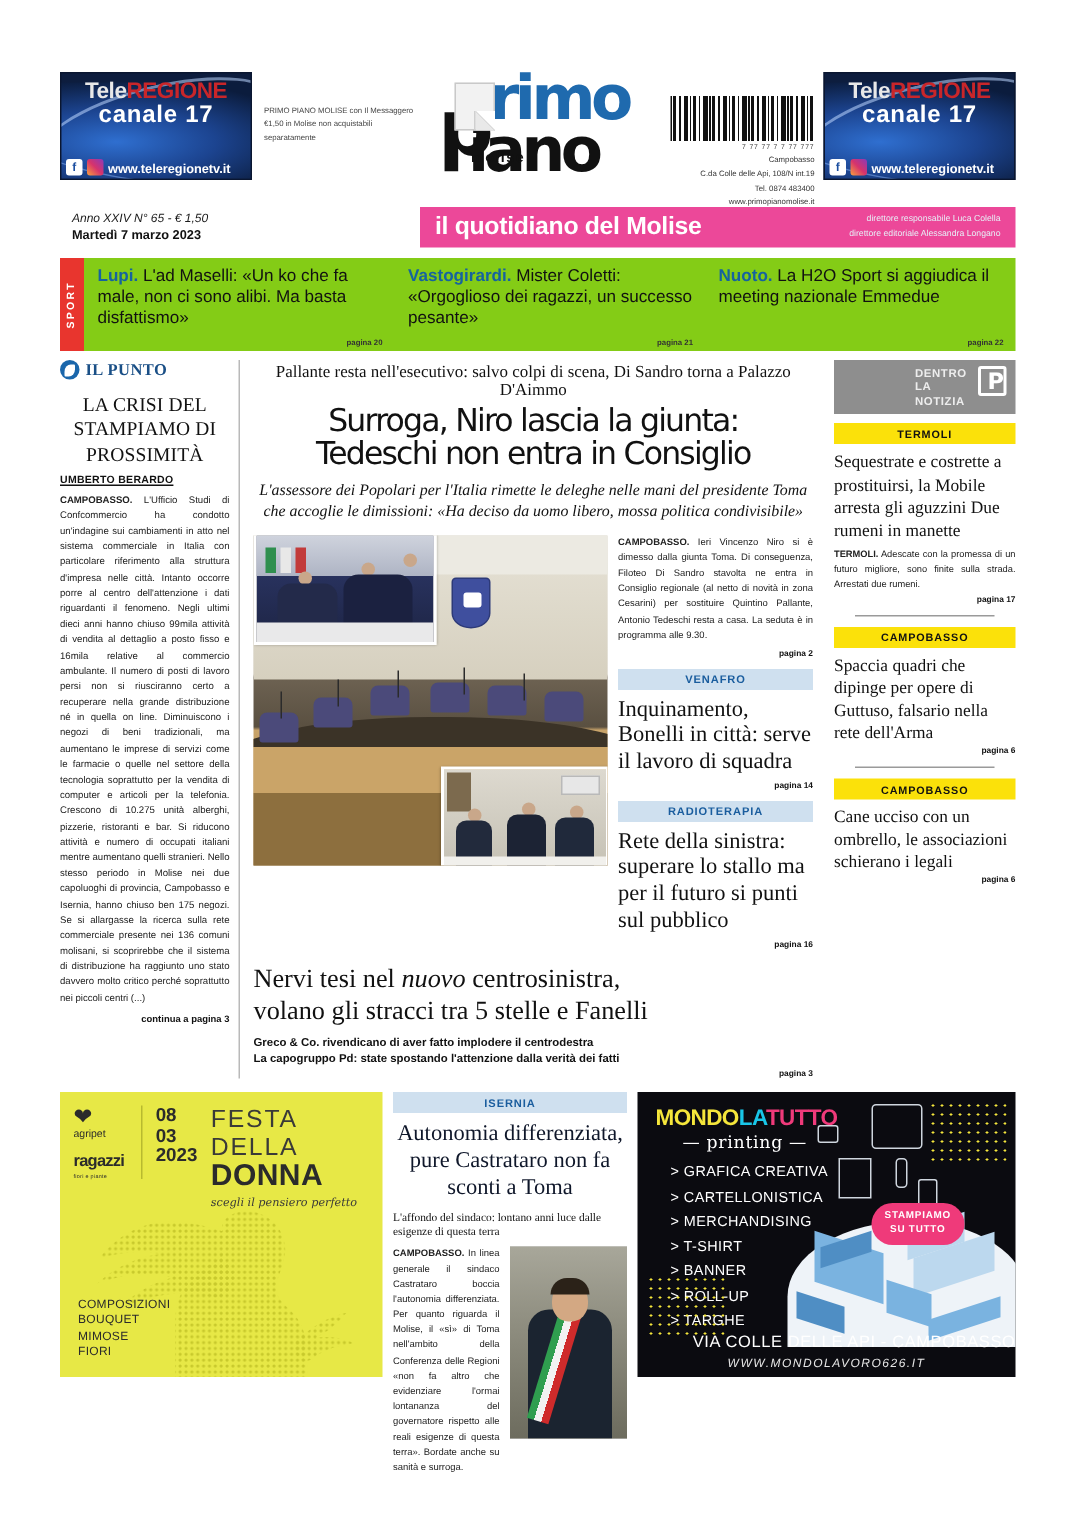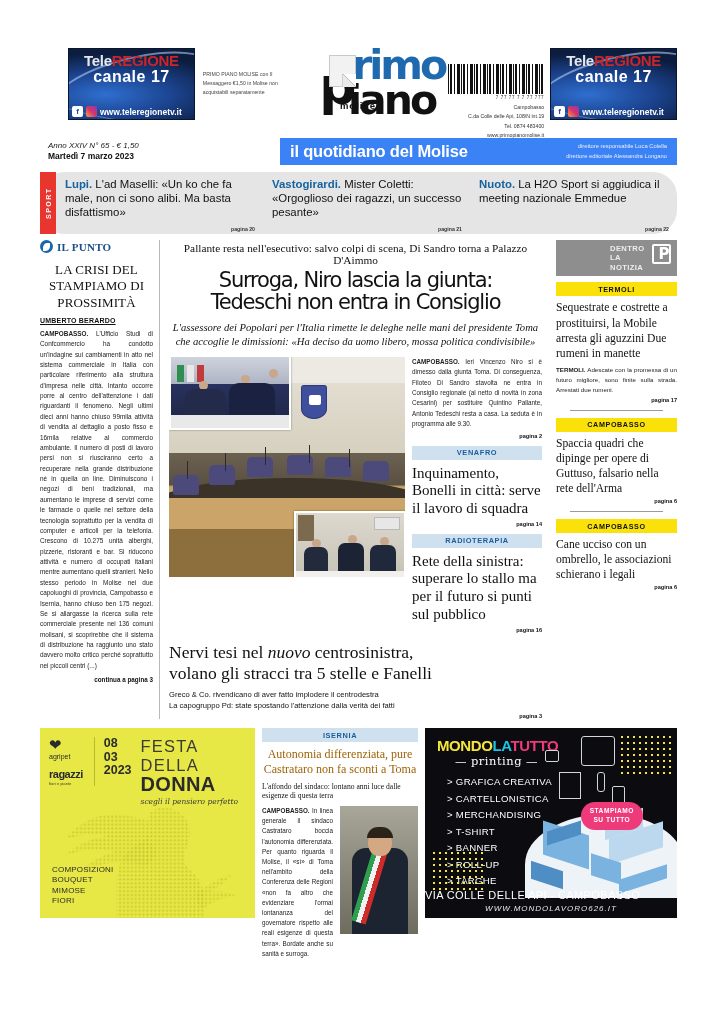--- a/index.html
+++ b/index.html
@@ -6,21 +6,21 @@
   html, body {
     width: 717px; height: 1024px;
     background: #ffffff;
     font-family: "Liberation Sans", sans-serif;
     overflow: hidden;
   }
   .page { position: relative; width: 717px; height: 1024px; background:#fff; }
   .sheet { position:absolute; left:40px; top:48px; width:637px; }
 
   
-  .masthead { display:flex; align-items:flex-start; height:86px;margin-left:28px; }
+  .masthead { display:flex; align-items:flex-start; height:86px; }
   .tr-box {
     width:128px; height:72px; position:relative; overflow:hidden;
     background:#0d1d3e; border:1px solid #0a1630;
   }
   .tr-glow {
     position:absolute; left:-30px; top:6px; width:190px; height:72px;
     background: radial-gradient(ellipse at 35% 55%, #2f6fd0 0%, #1c4490 38%, #0b1c3d 75%);
   }
   .tr-arc {
     position:absolute; left:-20px; top:8px; width:170px; height:62px;
@@ -38,21 +38,21 @@
   .tr-t2 { position:absolute; top:19px; left:0; width:100%; text-align:center;
            color:#ffffff; font-weight:bold; font-size:16px; z-index:3; letter-spacing:.5px;}
   .tr-foot { position:absolute; bottom:2px; left:3px; right:3px; display:flex; align-items:center; gap:3px; z-index:3;}
   .sq { width:11px; height:11px; border-radius:2px; display:inline-block; font-size:8px; color:#1b4ea0;
         text-align:center; line-height:11px; font-weight:bold; background:#fff;}
   .sq.ig { background:linear-gradient(45deg,#f9a03c,#d6336c,#8a3ab9); }
   .tr-url { color:#fff; font-size:8.5px; font-weight:bold; }
 
   .legal { width:112px; padding:22px 4px 0 8px; font-size:5.2px; line-height:1.75; color:#444; }
 
-  .logo-wrap { flex:1; position:relative; height:86px; padding-left:6px;text-align:center;}
+  .logo-wrap { flex:1; position:relative; height:86px; padding-left:6px;}
   .logo { position:relative; width:100%; height:72px; }
   .logo-word { font-family:"DejaVu Sans", sans-serif; font-weight:bold; letter-spacing:-3px; line-height:.86; }
   .logo-r1 { font-size:41px; color:#1f6aae; margin-left:40px; }
   .logo-r2 { font-size:41px; color:#111; margin-left:26px; position:relative;}
   .logo-p {
     position:absolute; left:6px; top:18px; width:40px; height:48px; z-index:2;
     font-family:"DejaVu Sans", sans-serif; font-weight:bold; font-size:52px; color:#111; line-height:.8;
   }
   .fold {
     position:absolute; left:17px; top:7px; width:27px; height:32px; background:#f2f2f2;
@@ -66,26 +66,26 @@
   .barcode { height:30px; width:96px; margin-left:auto;
     background:repeating-linear-gradient(90deg,#111 0 1px,#fff 1px 2px,#111 2px 4px,#fff 4px 6px,#111 6px 7px,#fff 7px 9px,#111 9px 12px,#fff 12px 13px); }
   .bc-num { font-size:4.5px; color:#333; letter-spacing:.6px; margin-top:1px; }
   .contact { font-size:5.2px; line-height:1.8; color:#333; margin-top:3px; }
 
   
   .strip { display:flex; align-items:stretch; height:27px; margin-top:4px; }
   .strip-left { width:240px; padding:3px 0 0 8px; }
   .strip-left .l1 { font-size:8px; color:#1a1a1a;font-style:italic; }
   .strip-left .l2 { font-size:8.5px; color:#111; font-weight:bold; margin-top:1px;}
-  .strip-blue { flex:1; background:#3b82f6; display:flex; align-items:center; justify-content:space-between; padding:0 10px;}
+  .strip-blue { flex:1; background:#ec4899; display:flex; align-items:center; justify-content:space-between; padding:0 10px;}
   .strip-blue .tag { color:#fff; font-weight:bold; font-size:16.5px; letter-spacing:-.2px;}
   .strip-blue .dirs { color:#e7eef7; font-size:5.8px; line-height:1.65; text-align:right;}
 
   
-  .sportbar { display:flex; margin-top:7px; height:62px; background:#e5e5e5;border-radius:24px; }
+  .sportbar { display:flex; margin-top:7px; height:62px; background:#84cc16; }
   .sport-tab { width:16px; background:#e8352e; color:#fff; font-size:7px; font-weight:bold;
      writing-mode:vertical-rl; transform:rotate(180deg); display:flex; align-items:center; justify-content:center;
      letter-spacing:1.5px;}
   .sport-items { flex:1; display:flex; }
   .sport-it { flex:1; padding:5px 8px 0 9px; position:relative; }
   .sport-it + .sport-it { }
   .sport-it .txt { font-size:11.4px; line-height:1.24; color:#111; }
   .sport-it .txt b { color:#16639f; }
   .sport-it .pg { position:absolute; right:8px; bottom:2px; font-size:5.2px; font-weight:bold; color:#333;}
 
@@ -140,21 +140,21 @@
   .sc-body { font-size:6.3px; line-height:1.66; text-align:justify; color:#222; }
   .sc-body b { font-weight:bold; }
   .pg-ref { font-size:5.6px; font-weight:bold; text-align:right; color:#111; margin-top:3px;}
   .tagbar { background:#cfe0ef; color:#1a5d9e; font-weight:bold; font-size:7.4px; text-align:center;
      padding:2.5px 0; letter-spacing:.6px; margin:7px 0 5px;}
   .sc-title { font-family:"Liberation Serif", serif; font-size:15px; line-height:1.18; color:#111;}
 
   .lowerhead { margin-top:9px; }
   .lh-title { font-family:"Liberation Serif", serif; font-size:17.5px; line-height:1.2; color:#111;}
   .lh-title i { font-style:italic; }
-  .lh-sub { font-size:7.6px; line-height:1.5; color:#111; margin-top:5px;}
+  .lh-sub { font-size:7.6px; line-height:1.5; color:#111; margin-top:5px;font-weight:bold;}
   .lh-pg { font-size:5.6px; font-weight:bold; text-align:right; color:#111; margin-top:2px;}
 
   
   .dentro { background:#8e8e8e; color:#fff; padding:4px 6px; display:flex; justify-content:space-between; align-items:flex-start;}
   .dentro .t { font-size:7.6px; font-weight:bold; line-height:1.25; letter-spacing:.4px; color:#ededed;margin-left:48px;}
   .dentro .p { width:20px; height:20px; border:2px solid #fff; border-radius:2px; position:relative;}
   .dentro .p:after{content:"P"; position:absolute; left:4px; top:-1px; font-size:15px; font-weight:bold; color:#fff;
      font-family:"DejaVu Sans",sans-serif;}
   .ybar { background:#fbe10a; color:#111; font-weight:bold; font-size:7.2px; text-align:center;
      padding:2.5px 0; letter-spacing:.6px; margin:6px 0 4px;}
@@ -176,21 +176,21 @@
   .af-date { font-size:12.5px; font-weight:bold; color:#2b2b2b; line-height:1.08; }
   .af-ft { font-size:16.5px; color:#3a3a38; letter-spacing:1.2px; line-height:1.12;}
   .af-dn { font-size:20px; font-weight:bold; color:#2b2b2b; letter-spacing:.3px; line-height:1;}
   .af-script { font-family:"DejaVu Serif", serif; font-style:italic; font-size:7.5px; color:#3a3a38; margin-top:3px;}
   .af-silh { position:absolute; left:12px; bottom:-6px; width:196px; height:132px; }
   .af-list { position:absolute; left:12px; bottom:12px; font-size:8px; line-height:1.3; color:#2b2b2b; letter-spacing:.2px; z-index:4;}
 
   .mid-bottom { flex:1; }
   .mb-tag { background:#cfe0ef; color:#1a5d9e; font-weight:bold; font-size:7.4px; text-align:center;
      padding:2.5px 0; letter-spacing:.6px; }
-  .mb-title { font-family:"Liberation Serif", serif; font-size:12px; line-height:1.2; color:#a16207; margin-top:5px; text-align:center;}
+  .mb-title { font-family:"Liberation Serif", serif; font-size:15px; line-height:1.2; color:#0f172a; margin-top:5px; text-align:center;}
   .mb-sub { font-family:"Liberation Serif", serif; font-size:7.6px; color:#111; margin-top:6px; }
   .mb-row { display:flex; gap:7px; margin-top:6px; }
   .mb-text { flex:1; font-size:6.3px; line-height:1.62; text-align:justify; color:#222;}
   .mb-text b { font-weight:bold; }
   .mb-photo { width:78px; height:128px; background:linear-gradient(#8d8d82,#5f5f55); position:relative; overflow:hidden;}
   .mbp-bg { position:absolute; inset:0; background:linear-gradient(#a8a79a 0%,#8f8e80 40%,#6d6c5e 100%); }
   .mbp-body { position:absolute; left:12px; bottom:0; width:56px; height:86px; background:#1b2430; border-radius:14px 14px 0 0;}
   .mbp-head { position:absolute; left:28px; bottom:78px; width:24px; height:27px; border-radius:50% 50% 45% 45%; background:#d3a883;}
   .mbp-hair { position:absolute; left:27px; bottom:96px; width:26px; height:11px; border-radius:12px 12px 0 0; background:#2b2218;}
   .mbp-sash { position:absolute; left:22px; bottom:10px; width:15px; height:76px; transform:rotate(17deg);
@@ -199,21 +199,21 @@
   .ad-mondo { width:252px; height:190px; background:#0b0b10; position:relative; overflow:hidden;}
   .am-title { position:absolute; left:12px; top:9px; font-weight:bold; font-size:15px; letter-spacing:-.4px;}
   .am-title .c1{color:#f5e63b;} .am-title .c2{color:#19c6e8;} .am-title .c3{color:#ef3a7a;}
   .am-sub { position:absolute; left:30px; top:26px; color:#fff; font-size:11.5px; font-family:"DejaVu Serif",serif; letter-spacing:.5px;}
   .am-sub:before{content:"—"; margin-right:4px; color:#fff;}
   .am-sub:after{content:"—"; margin-left:4px; color:#fff;}
   .am-list { position:absolute; left:22px; top:46px; color:#fff; font-size:9.6px; line-height:1.72; letter-spacing:.3px;}
   .am-badge { position:absolute; right:34px; top:74px; background:#ef3a7a; color:#fff; font-size:6.6px; font-weight:bold;
      text-align:center; padding:5px 9px; border-radius:14px; line-height:1.35; letter-spacing:.5px;}
   .am-cloud { position:absolute; right:-8px; top:86px; width:160px; height:84px; background:#eef3f8; border-radius:52% 48% 8% 8%/60% 60% 0 0;}
-  .am-addr { position:absolute; left:0; right:0; bottom:17px; text-align:left; color:#fff; font-size:11px; letter-spacing:.4px;}
+  .am-addr { position:absolute; left:0; right:0; bottom:17px; text-align:right; color:#fff; font-size:11px; letter-spacing:.4px;}
   .am-url { position:absolute; left:0; right:0; bottom:5px; text-align:center; color:#e6e6e6; font-size:8px;
      font-style:italic; letter-spacing:1px;}
   .am-dots { position:absolute; width:52px; height:40px; z-index:1;
      background-image:radial-gradient(#f5e63b 0.8px, transparent 0.9px); background-size:6px 6px;}
   .am-shirt { position:absolute; right:62px; top:8px; width:34px; height:30px; border:1.2px solid #cfd6de; border-radius:3px;}
   .am-mug { position:absolute; right:118px; top:22px; width:14px; height:12px; border:1.2px solid #cfd6de; border-radius:2px;}
   .am-book { position:absolute; right:96px; top:44px; width:22px; height:27px; border:1.2px solid #cfd6de;}
   .am-bottle{ position:absolute; right:72px; top:44px; width:8px; height:20px; border:1.2px solid #cfd6de; border-radius:3px;}
   .am-phone{ position:absolute; right:52px; top:58px; width:13px; height:20px; border:1.2px solid #cfd6de; border-radius:2px;}
   .iso { position:absolute; background:#7ab3e0; }

